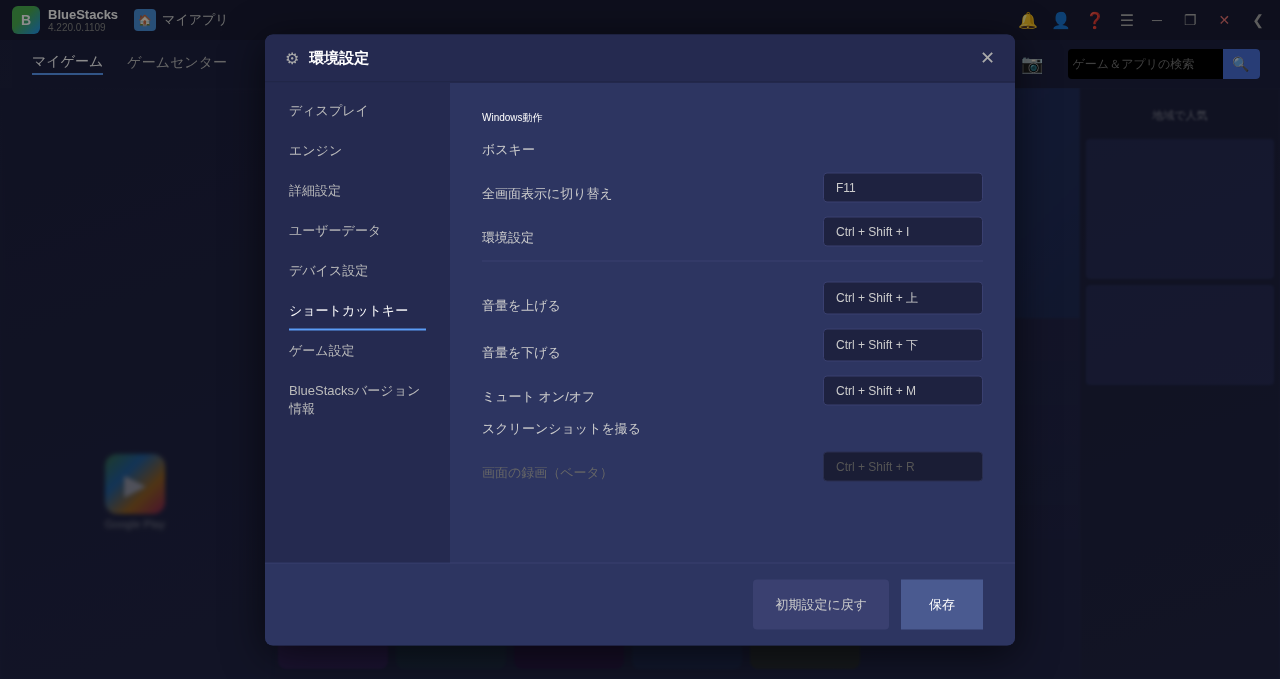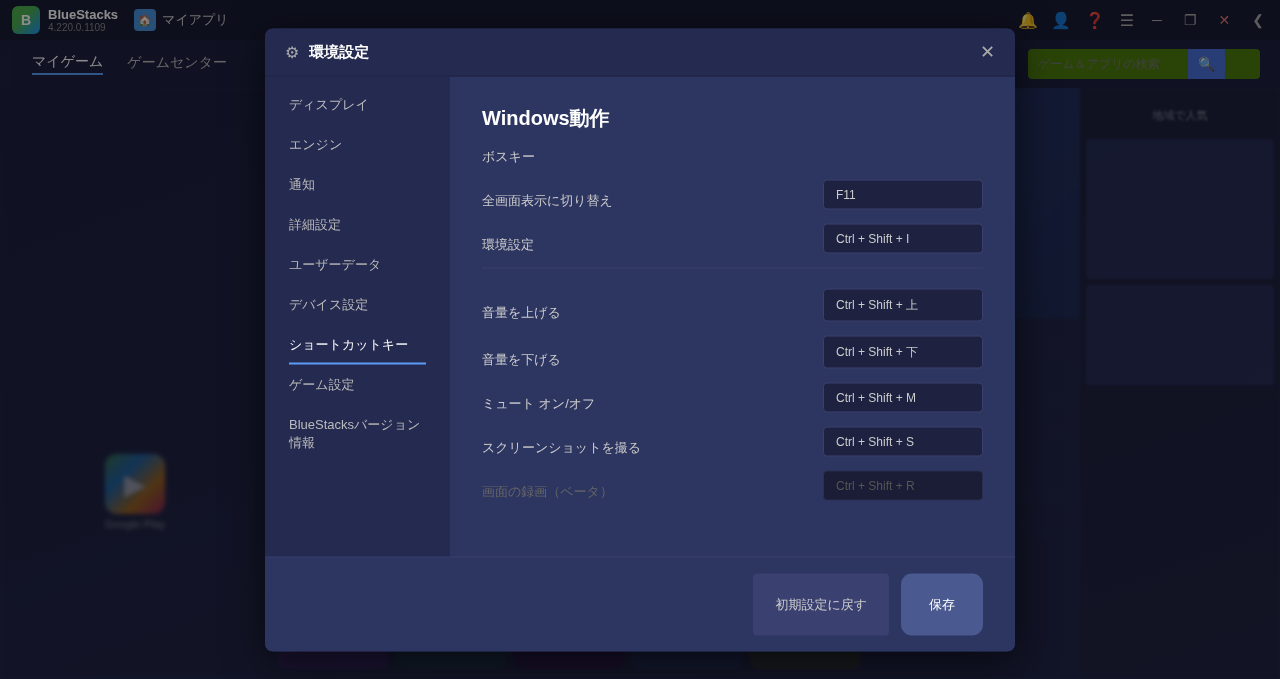--- a/index.html
+++ b/index.html
@@ -109,24 +109,25 @@
       color: #ccc;
       border: none;
       padding: 6px 14px;
       border-radius: 4px;
       font-size: 13px;
       cursor: pointer;
       display: flex; align-items: center; gap: 6px;
     }
     .nav-search-box {
       display: flex; align-items: center;
-      background: #4d7c0f;
+      background: #000000;
       border-radius: 4px;
       overflow: hidden;
-      width: 232px;
+      width: 192px;
+      justify-content: flex-end;
     }
     .nav-search-input {
       background: transparent;
       border: none;
       color: #ccc;
       padding: 7px 10px;
       font-size: 12px;
       width: 160px;
       outline: none;
     }
@@ -279,22 +280,22 @@
 
     
     .dialog-content {
       flex: 1;
       padding: 28px 32px;
       overflow-y: auto;
     }
 
     .section-title {
       color: white;
-      font-size: 20px;
-      font-weight: bold;
+      font-size: 10px;
+      font-weight: normal;
       margin-bottom: 16px;
     }
 
     .shortcut-row {
       display: flex;
       align-items: flex-end;
       margin-bottom: 14px;
     }
     .shortcut-label {
       flex: 1;
@@ -339,22 +340,22 @@
       border: none;
       padding: 10px 22px;
       border-radius: 4px;
       font-size: 13px;
       cursor: pointer;
     }
     .btn-save {
       background: #4a5a90;
       color: white;
       border: none;
-      padding: 22px 28px;
-      border-radius: 11px;
+      padding: 16px 28px;
+      border-radius: 0;
       font-size: 13px;
       cursor: pointer;
     }
 
     
     .google-play-item {
       display: flex;
       flex-direction: column;
       align-items: center;
       gap: 4px;
@@ -458,21 +459,20 @@
     <span class="dialog-header-gear">⚙</span>
     <span class="dialog-title">環境設定</span>
     <button class="dialog-close-btn">✕</button>
   </div>
 
   <div class="dialog-body">
 
     <div class="dialog-nav">
       <div class="dialog-nav-item">ディスプレイ</div>
       <div class="dialog-nav-item">エンジン</div>
-      <div class="dialog-nav-item">通知</div>
       <div class="dialog-nav-item">詳細設定</div>
       <div class="dialog-nav-item">ユーザーデータ</div>
       <div class="dialog-nav-item">デバイス設定</div>
       <div class="dialog-nav-item active">ショートカットキー</div>
       <div class="dialog-nav-item">ゲーム設定</div>
       <div class="dialog-nav-item">BlueStacksバージョン情報</div>
     </div>
 
     <div class="dialog-content">
 
@@ -500,21 +500,20 @@
       <div class="shortcut-row">
         <span class="shortcut-label">音量を下げる</span>
         <div class="shortcut-key">Ctrl + Shift + 下</div>
       </div>
       <div class="shortcut-row">
         <span class="shortcut-label">ミュート オン/オフ</span>
         <div class="shortcut-key">Ctrl + Shift + M</div>
       </div>
       <div class="shortcut-row">
         <span class="shortcut-label">スクリーンショットを撮る</span>
-        <div class="shortcut-key">Ctrl + Shift + S</div>
       </div>
       <div class="shortcut-row">
         <span class="shortcut-label disabled">画面の録画（ベータ）</span>
         <div class="shortcut-key disabled">Ctrl + Shift + R</div>
       </div>
     </div>
   </div>
 
   <div class="dialog-footer">
     <button class="btn-reset">初期設定に戻す</button>

